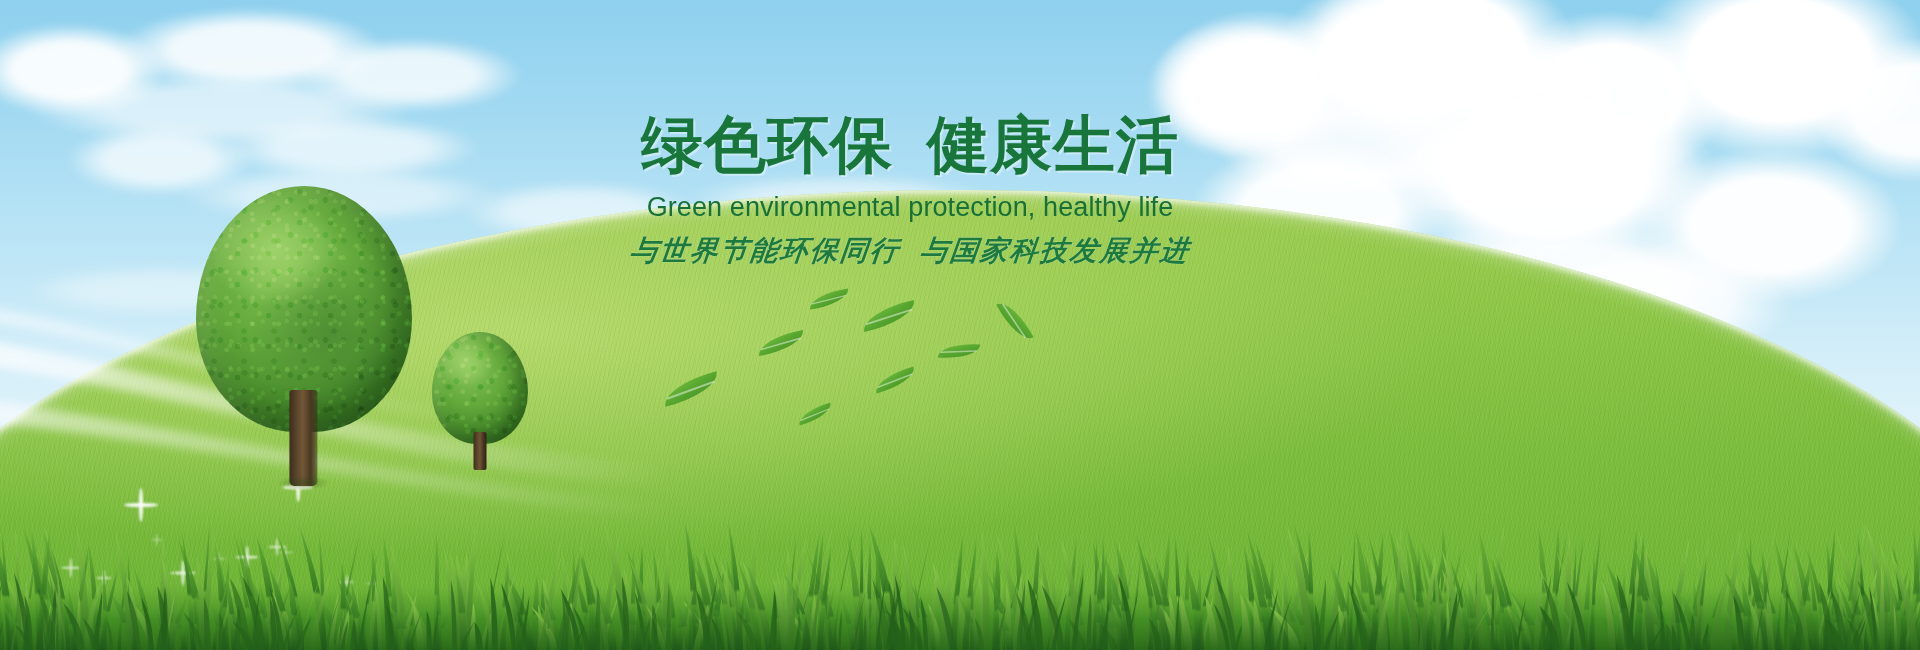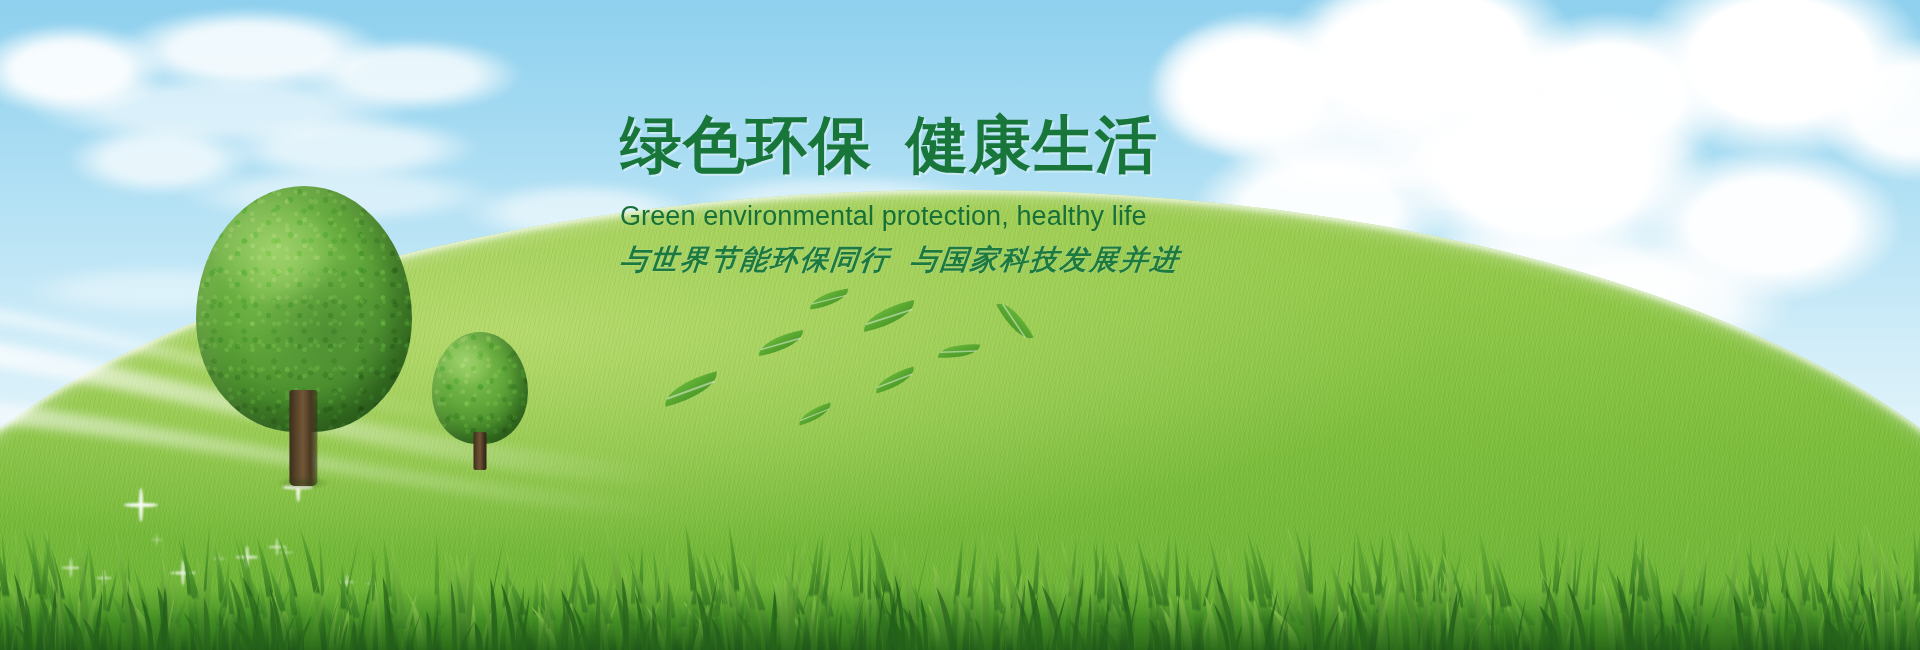--- a/index.html
+++ b/index.html
@@ -101,36 +101,36 @@
       radial-gradient(ellipse 170px 30px at 200px 60px, rgba(255,255,255,.40) 47%, rgba(255,255,255,0) 82%),
       radial-gradient(ellipse 130px 26px at 400px 52px, rgba(255,255,255,.32) 48%, rgba(255,255,255,0) 83%);
     filter:blur(6px);
   }
 
   
   .text-block{
     position:absolute;
     left:620px; top:112px;
     width:580px;
-    text-align:left;
+    text-align:center;
     z-index:40;
   }
   .headline{
     font-family:"DejaVu Sans","Liberation Sans",sans-serif;
     font-size:62px;
     font-weight:bold;
     color:#18763a;
     letter-spacing:1px;
     line-height:1.06;
     white-space:nowrap;
     text-shadow:2px 2px 0 rgba(255,255,255,.38);
   }
   .headline .gap{ display:inline-block; width:34px; }
   .subtitle-en{
-    margin-top:23px;
+    margin-top:14px;
     font-family:"Liberation Sans","DejaVu Sans",sans-serif;
     font-size:27px;
     color:#17703a;
     letter-spacing:.1px;
     white-space:nowrap;
   }
   .subtitle-cn{
     margin-top:9px;
     font-family:"DejaVu Sans","Liberation Sans",sans-serif;
     font-size:28px;

